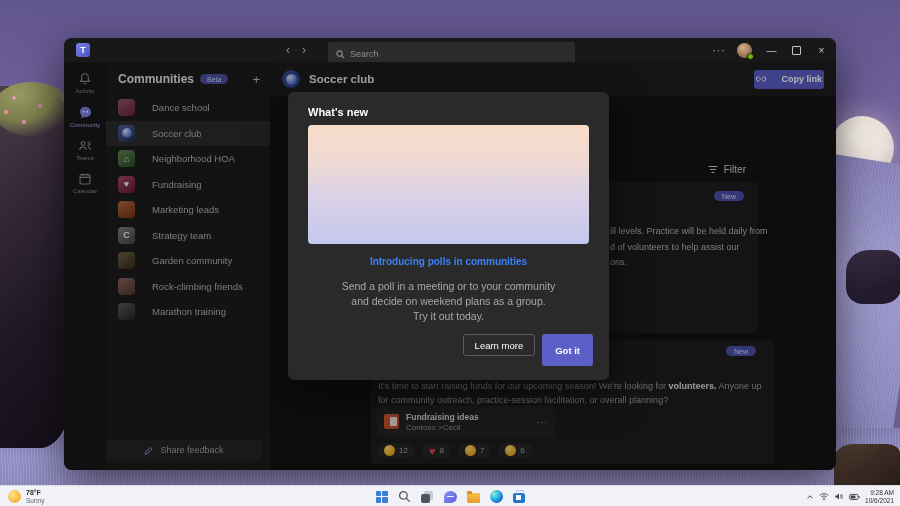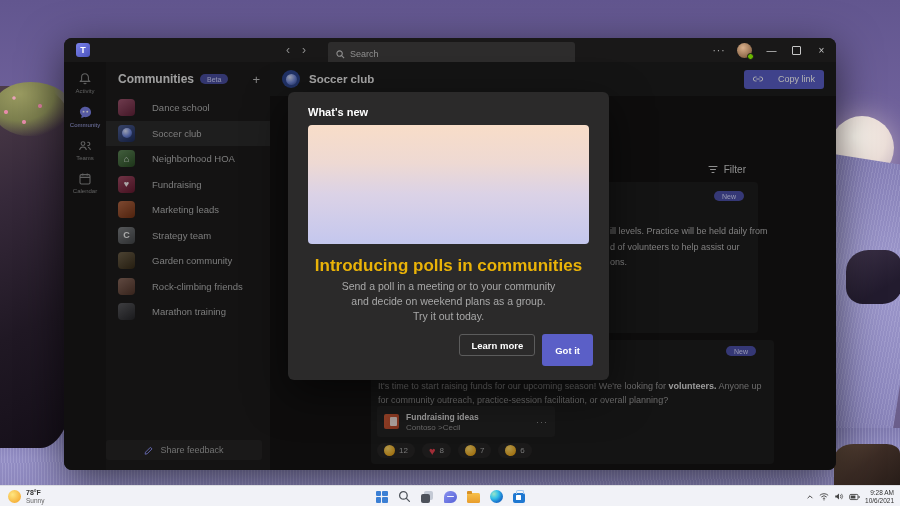--- a/index.html
+++ b/index.html
@@ -72,22 +72,22 @@
   .share-btn { position:absolute; left:0; right:8px; bottom:10px; height:20px; background:#262525; border-radius:3px;
            display:flex; align-items:center; justify-content:center; gap:6px; color:#a3a3a3; font-size:9px; }
 
   
   .main { position:absolute; left:206px; top:24px; right:0; bottom:0; background:#151414; }
   .main-head { height:34px; background:#1e1d1d; display:flex; align-items:center; gap:9px; padding:0 12px; }
   .mh-avatar { width:18px; height:18px; border-radius:50%; background:#2f4791; position:relative; flex:none; }
   .mh-avatar::after { content:""; position:absolute; left:50%; top:50%; width:11px; height:11px; margin:-5.5px 0 0 -5.5px; border-radius:50%;
            background:radial-gradient(circle at 35% 30%, #dfe6ff, #6f87de 55%, #2c437f); }
   .mh-title { font-size:11.5px; font-weight:bold; color:#ededed; }
-  .copylink { margin-left:auto; height:19px; background:#5b5fc7; border-radius:3px; color:#fff; font-size:9px; font-weight:normal;
-           display:flex; align-items:center; gap:15px; padding:0 9px; }
+  .copylink { margin-left:auto; height:19px; background:#5b5fc7; border-radius:3px; color:#fff; font-size:9px; font-weight:bold;
+           display:flex; align-items:center; gap:15px; padding:0 2px; }
   .feed { position:absolute; left:75px; top:34px; width:417px; bottom:0; }
   .filter-row { position:absolute; top:68px; right:16px; display:flex; gap:6px; align-items:center; color:#cdcdcd; font-size:10px; }
   .card { position:absolute; left:10px; width:403px; background:#1e1d1d; border-radius:4px; }
   .card1 { top:86px; height:151px; }
   .card2 { top:244px; height:124px;margin-left:16px; }
   .newbadge { position:absolute; background:#4d51aa; color:#d7daff; font-size:7px; padding:1.5px 8px; border-radius:7px; }
   .card1 .newbadge { right:14px; top:9px; }
   .card2 .newbadge { right:18px; top:6px; }
   .frag { position:absolute; left:255px; top:42px; font-size:9px; color:#b6b6b6; line-height:15.5px; white-space:nowrap; }
   .post-text { position:absolute; left:7px; top:40px; width:392px; font-size:9px; color:#9a9a9a; line-height:13.5px; }
@@ -108,25 +108,25 @@
   .remoji.heart::before { content:"♥"; }
 
   .dim-overlay { position:absolute; left:0; top:24px; right:0; bottom:0; background:rgba(0,0,0,.30); z-index:5; }
 
   
   .modal { position:absolute; left:224px; top:54px; width:321px; height:288px; background:#2b2a2a; border-radius:6px; z-index:6;
            box-shadow:0 14px 42px rgba(0,0,0,.55); }
   .m-head { position:absolute; left:20px; top:14px; font-size:11px; font-weight:bold; color:#fff; }
   .m-img  { position:absolute; left:20px; top:33px; width:281px; height:119px; border-radius:4px;
             background:linear-gradient(180deg,#f8ddc8 0%, #eed9d3 32%, #dbd2e6 58%, #c4c7ee 100%); }
-  .m-title { position:absolute; top:164px; left:0; width:100%; text-align:center; font-size:17px; font-weight:bold; color:#eab308; }
+  .m-title { position:absolute; top:164px; left:0; width:100%; text-align:center; font-size:10px; font-weight:bold; color:#3b82f6; }
   .m-body { position:absolute; top:187px; left:0; width:100%; text-align:center; font-size:10.5px; color:#a8a8a8; line-height:15px; }
   .m-actions { position:absolute; right:16px; bottom:14px; display:flex; gap:7px; }
   .btn-secondary { height:22px; padding:0 11px; border:1px solid #5c5c5c; border-radius:3px; background:transparent;
-            color:#fff; font-size:9.5px; font-weight:bold; display:flex; align-items:center; }
+            color:#fff; font-size:9.5px; font-weight:normal; display:flex; align-items:center; }
   .btn-primary { height:22px; padding:16px 13px; border-radius:3px; background:#5b5fc7; color:#fff; font-size:9.5px; font-weight:bold;
             display:flex; align-items:center; }
 
   
   .taskbar { position:absolute; left:0; bottom:0; width:900px; height:21px; background:#f1f2f7; border-top:1px solid #dcdde2; z-index:30; }
   .tb-weather { position:absolute; left:8px; top:0; height:21px; display:flex; align-items:center; gap:5px; }
   .sun { width:13px; height:13px; border-radius:50%; background:radial-gradient(circle at 35% 35%, #ffe680, #f6b33d 70%, #eda228); }
   .w-temp { font-size:7px; font-weight:bold; color:#333; line-height:8px; }
   .w-cond { font-size:6.5px; color:#666; line-height:7px; }
   .tb-center { position:absolute; left:0; right:0; top:0; height:21px; display:flex; justify-content:center; align-items:center; gap:10px; }

